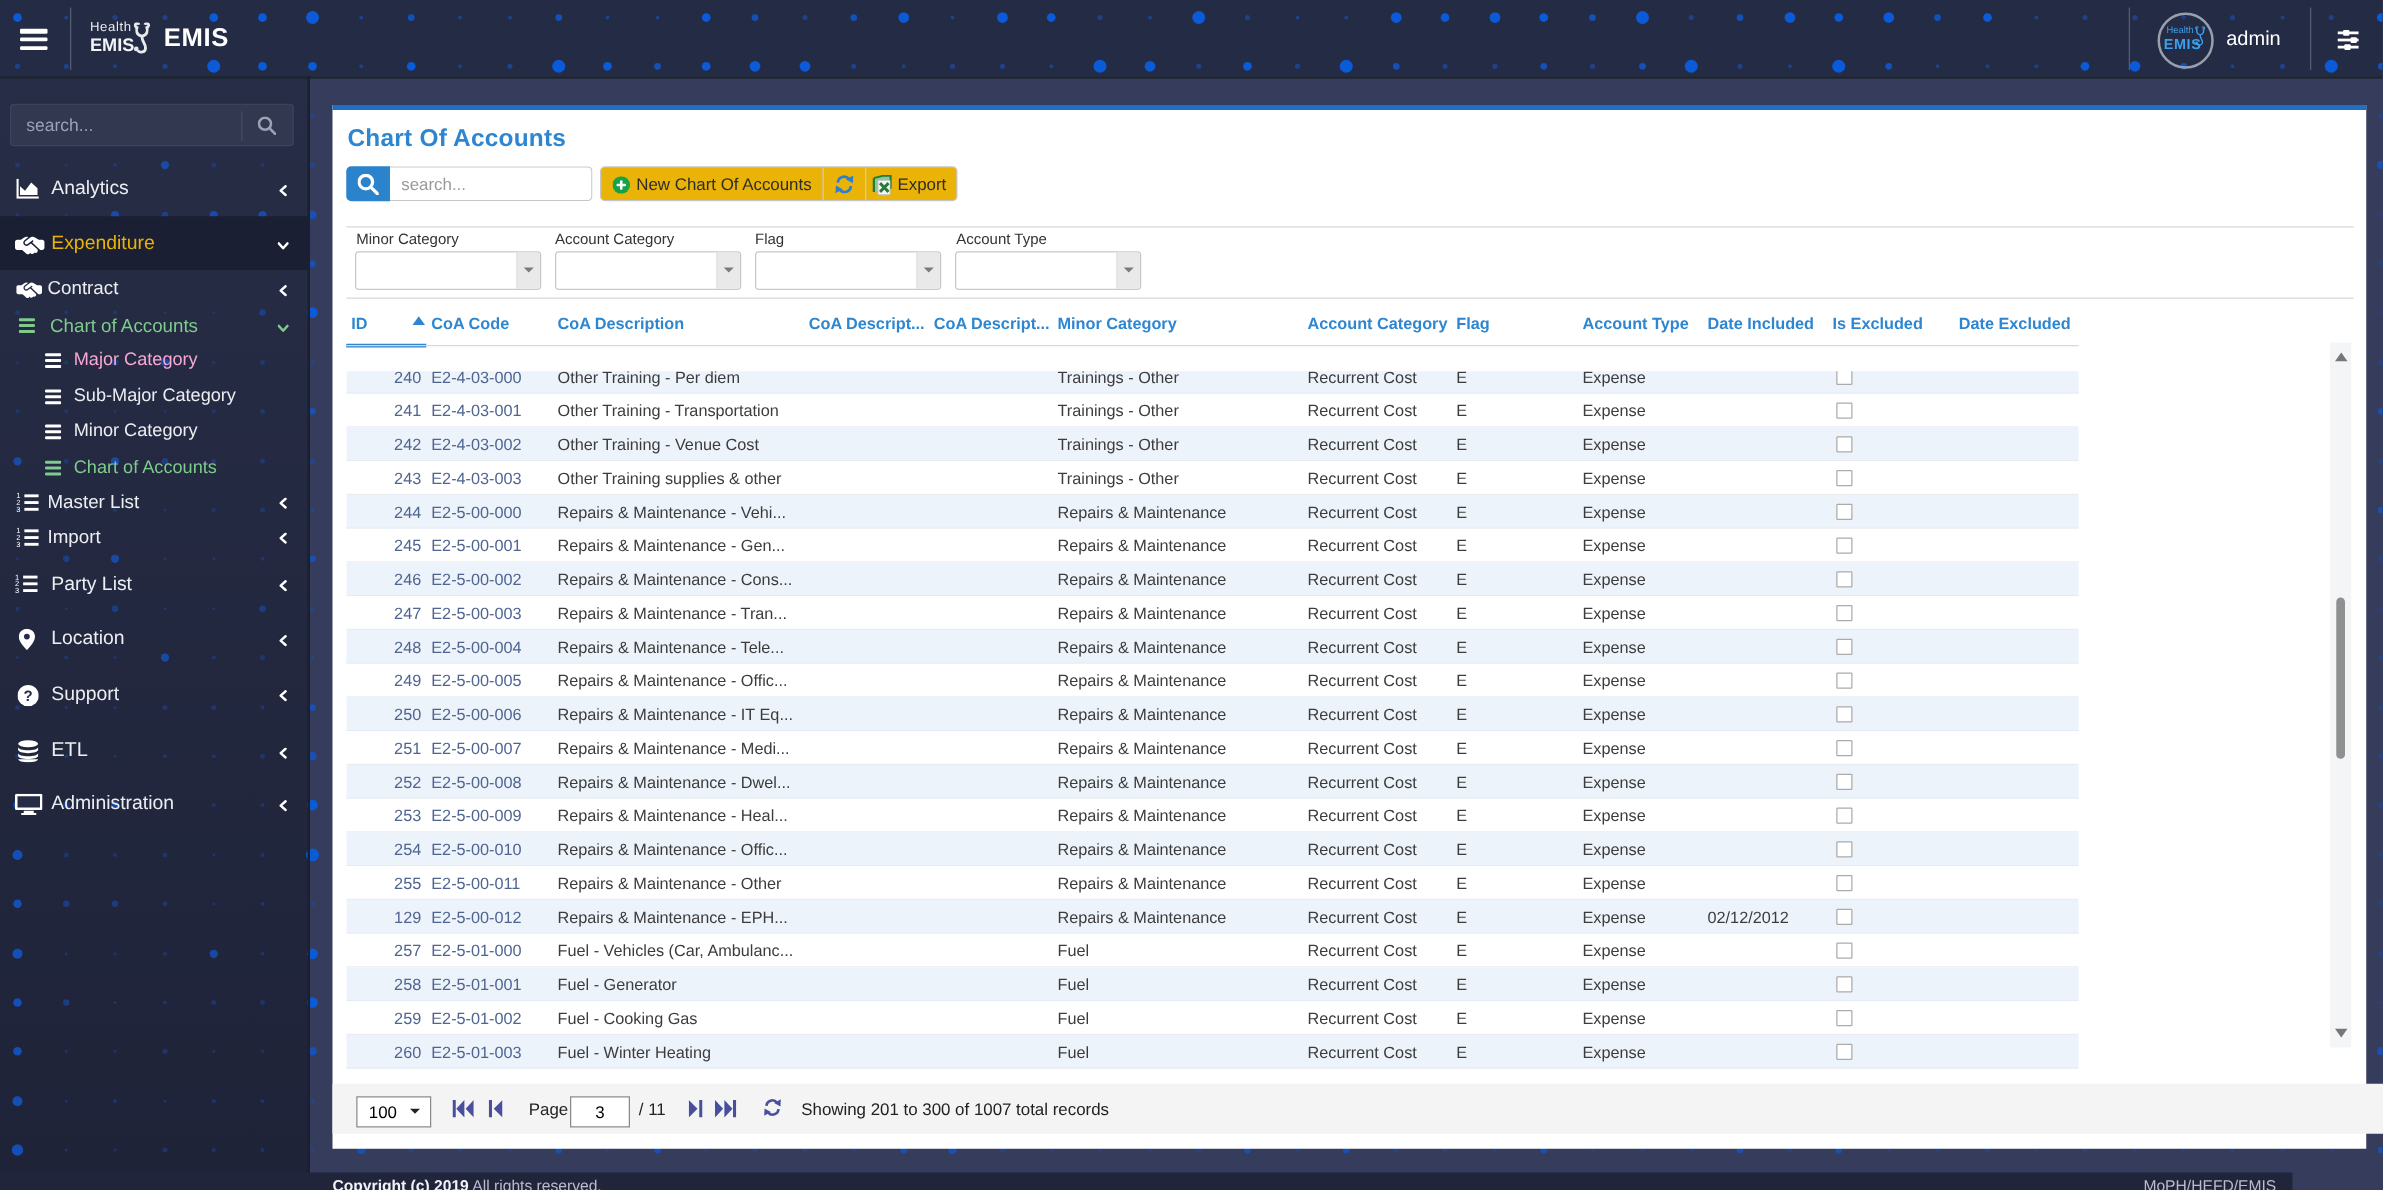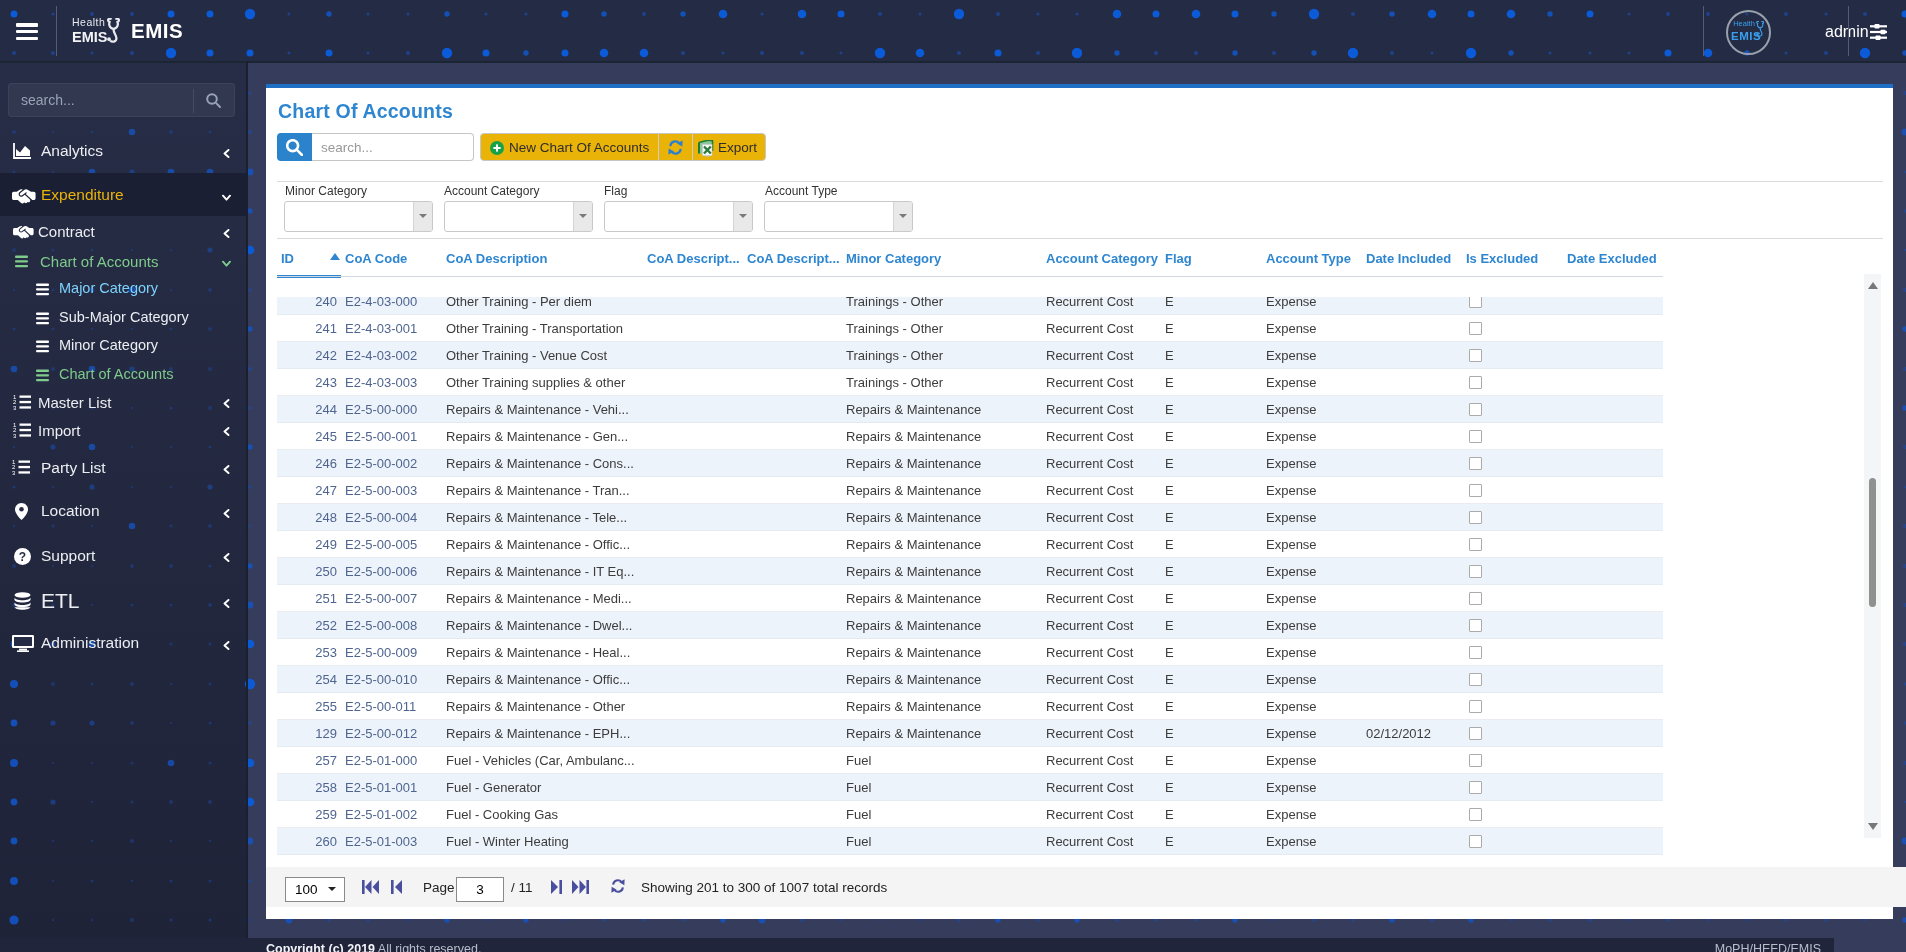--- a/index.html
+++ b/index.html
@@ -19,21 +19,21 @@
 
   
   .vdiv { width:1px; background:#565d73; }
   .burger span { display:block; width:22px; height:3.6px; background:#fff;
      border-radius:1px; margin-bottom:3.2px; }
   .brand { color:#fff; }
   .logoH { font-size:10.5px; color:#e8eaee; letter-spacing:0.5px; }
   .logoE { font-size:14.5px; font-weight:bold; color:#f2f3f5; letter-spacing:0px; }
   .emis-big { font-size:20.5px; font-weight:bold; color:#fff; letter-spacing:0.5px; }
   .avatar { width:45px; height:45px; border-radius:50%; border:2.5px solid #98a0ae; }
-  .admin { color:#fff; font-size:16px;margin-left:44px; }
+  .admin { color:#fff; font-size:16px; }
 
   
   .ssearch { left:8px; top:83px; width:227px; height:34px; background:#31384f;
     border:1px solid #3c4359; border-radius:3px; }
   .ssearch .ph { position:absolute; left:12px; top:8px; font-size:14px; color:#9aa3b5; }
   .ssearch .sep { position:absolute; right:40px; top:5px; width:1px; height:24px; background:#454c62; }
   .ssearch .mg { position:absolute; right:13px; top:9px; }
 
   
   .panel { left:266px; top:84px; width:1627px; height:835px; background:#fff;
@@ -1441,21 +1441,21 @@
     <div class="abs" style="left:222px;top:256px"><svg class="" width="11" height="11" viewBox="0 0 11 11">
         <path d="M1 2.6999999999999997 L4.5 6.66 L8 2.6999999999999997" stroke="#7ecb8b" stroke-width="1.9" fill="none" stroke-linecap="round" stroke-linejoin="round"></path>
       </svg></div>
   </div>
 <div class="abs ">
     <div class="abs" style="left:36px;top:282px"><svg class="" width="13" height="13" viewBox="0 0 13 13">
         <rect x="0" y="0.5" width="13" height="2.4" rx="1" fill="#fff"></rect>
         <rect x="0" y="5.2" width="13" height="2.4" rx="1" fill="#fff"></rect>
         <rect x="0" y="9.9" width="13" height="2.4" rx="1" fill="#fff"></rect>
       </svg></div>
-    <div class="abs mtext" style="left:59px;top:288px;font-size:14.5px;color:#7dd3fc">Major Category</div>
+    <div class="abs mtext" style="left:59px;top:288px;font-size:14.5px;color:#f9a8d4">Major Category</div>
   </div>
 <div class="abs ">
     <div class="abs" style="left:36px;top:311px"><svg class="" width="13" height="13" viewBox="0 0 13 13">
         <rect x="0" y="0.5" width="13" height="2.4" rx="1" fill="#fff"></rect>
         <rect x="0" y="5.2" width="13" height="2.4" rx="1" fill="#fff"></rect>
         <rect x="0" y="9.9" width="13" height="2.4" rx="1" fill="#fff"></rect>
       </svg></div>
     <div class="abs mtext" style="left:59px;top:317px;font-size:14.5px;color:#eceef2">Sub-Major Category</div>
   </div>
 <div class="abs ">
@@ -1536,21 +1536,21 @@
         <path d="M6.4799999999999995 1 L2.5200000000000005 4.5 L6.4799999999999995 8" stroke="#fff" stroke-width="1.9" fill="none" stroke-linecap="round" stroke-linejoin="round"></path>
       </svg></div>
   </div>
 <div class="abs ">
     <div class="abs" style="left:14px;top:592px"><svg class="" width="17" height="18" viewBox="0 0 17 18">
         <ellipse cx="8.5" cy="3" rx="8" ry="2.8" fill="#fff"></ellipse>
         <path d="M0.5 5.5 c0 1.5 3.6 2.7 8 2.7 s8-1.2 8-2.7 v2.3 c0 1.5-3.6 2.7-8 2.7 s-8-1.2-8-2.7 Z" fill="#fff"></path>
         <path d="M0.5 10.3 c0 1.5 3.6 2.7 8 2.7 s8-1.2 8-2.7 v2.3 c0 1.5-3.6 2.7-8 2.7 s-8-1.2-8-2.7 Z" fill="#fff"></path>
         <path d="M0.5 15.1 c0 1.5 3.6 2.7 8 2.7 s8-1.2 8-2.7 v.2 H0.5 Z" fill="#fff"></path>
       </svg></div>
-    <div class="abs mtext" style="left:41px;top:601px;font-size:21px;color:#eceef2">ETL</div>
+    <div class="abs mtext" style="left:41px;top:601px;font-size:16px;color:#eceef2">ETL</div>
     <div class="abs" style="left:222px;top:596px"><svg class="" width="11" height="11" viewBox="0 0 11 11">
         <path d="M6.4799999999999995 1 L2.5200000000000005 4.5 L6.4799999999999995 8" stroke="#fff" stroke-width="1.9" fill="none" stroke-linecap="round" stroke-linejoin="round"></path>
       </svg></div>
   </div>
 <div class="abs ">
     <div class="abs" style="left:12px;top:635px"><svg class="" width="22" height="17" viewBox="0 0 22 17">
         <rect x="0" y="0" width="22" height="13" rx="1.2" fill="#fff"></rect>
         <rect x="2" y="2" width="18" height="9" fill="#262c45"></rect>
         <rect x="7" y="13.6" width="8" height="2" fill="#fff"></rect>
         <rect x="5" y="15.4" width="12" height="1.6" fill="#fff"></rect>

